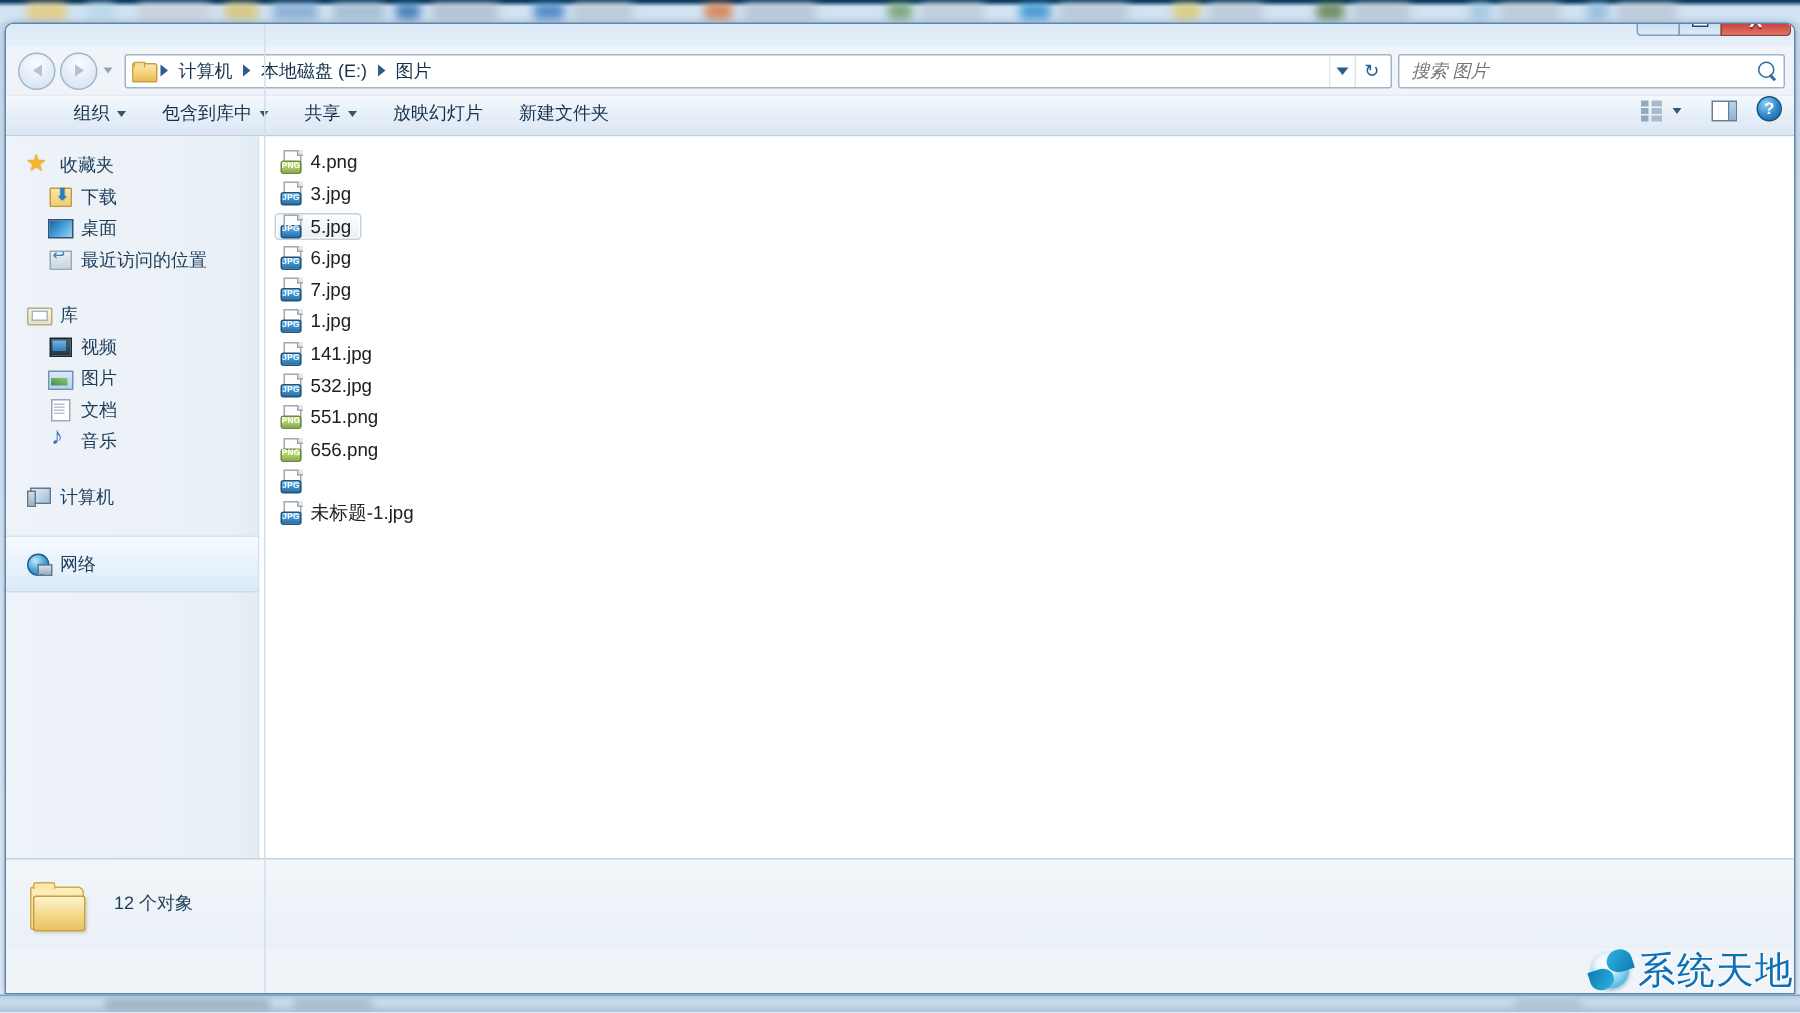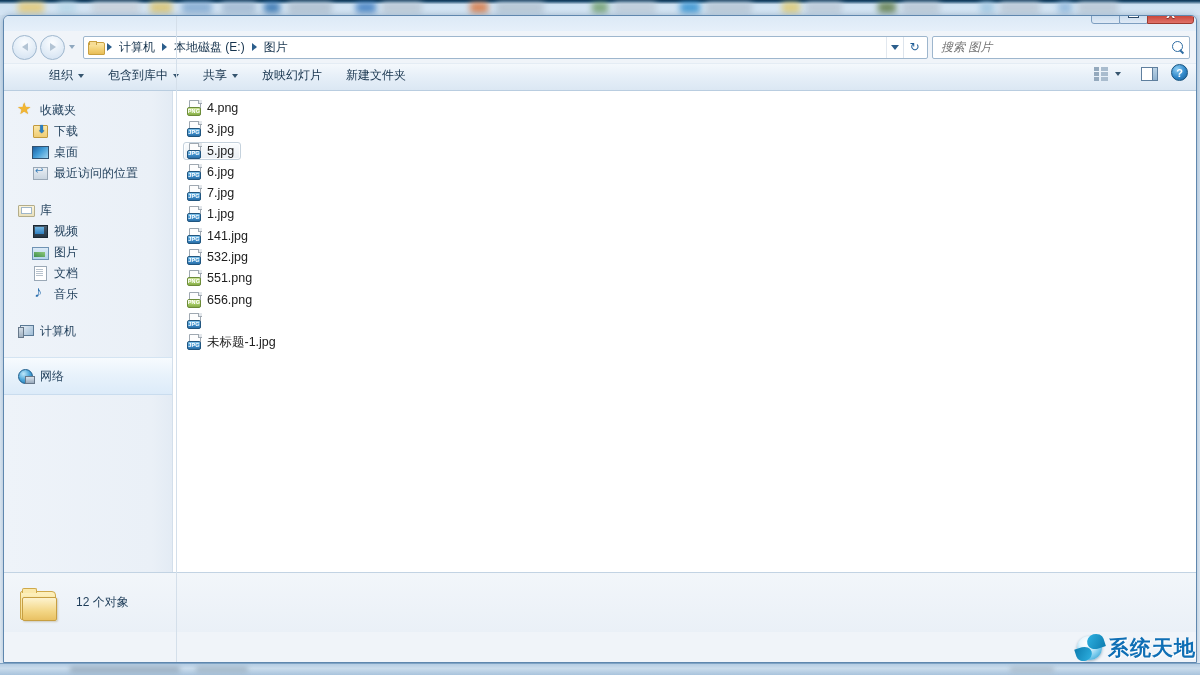--- a/index.html
+++ b/index.html
@@ -577,22 +577,22 @@
     transform: rotate(-18deg);
   }
   .wm-globe .g3 {
     position: absolute; left: 1px; top: 14px;
     width: 16px; height: 14px;
     border-radius: 0 50% 50% 50%;
     background: linear-gradient(135deg, #0e7db0 0%, #2fb3e3 100%);
     transform: rotate(-18deg);
   }
   .wm-text {
-    font-size: 21px;
-    font-weight: bold;
+    font-size: 25px;
+    font-weight: normal;
     color: #0f6fb5;
     letter-spacing: 1px;
     text-shadow: 1px 1px 0 #ffffff, 0 0 2px rgba(255,255,255,.9);
     font-family: "DejaVu Sans", "Liberation Sans", sans-serif;
   }
 </style>
 </head>
 <body>
 
 <div id="screen">

